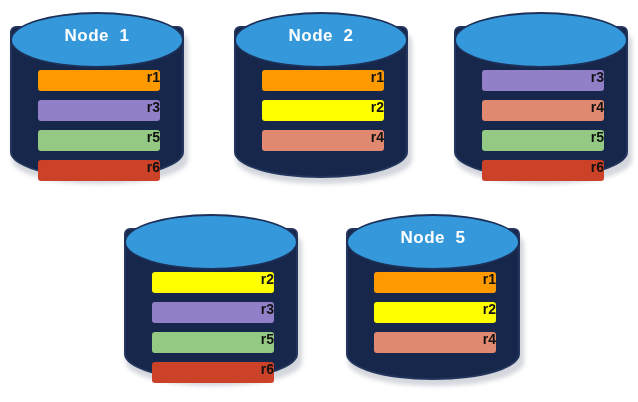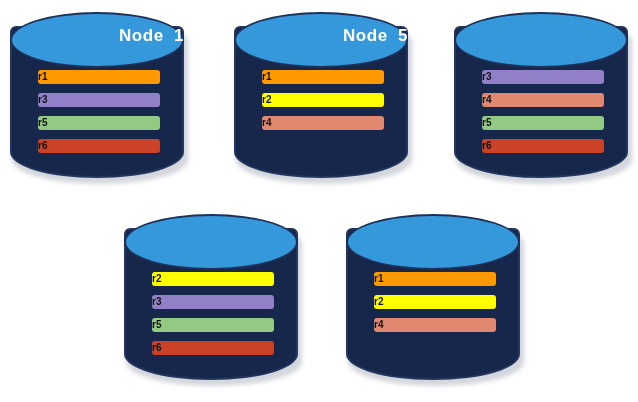--- a/index.html
+++ b/index.html
@@ -65,44 +65,44 @@
     background: #3498db;
     border: 2px solid #1d3058;
     border-radius: 50%;
   }
 
   .node-label {
     position: absolute;
     left: 2px;
     top: 14px;
     width: 174px;
-    text-align: right;
+    text-align: center;
     color: #ffffff;
     font-size: 17px;
     font-weight: bold;
     letter-spacing: 0.5px;
     white-space: pre;
   }
 
   
   .shard-stack {
     position: absolute;
     left: 30px;
     top: 58px;
     width: 122px;
   }
 
   .shard {
     position: relative;
-    height: 14px;
+    height: 21px;
     margin-bottom: 9px;
     border-radius: 3px;
-    text-align: left;
+    text-align: right;
     line-height: 14px;
-    font-size: 10px;
+    font-size: 14px;
     font-weight: bold;
     color: #111111;
   }
   .shard:last-child { margin-bottom: 0; }
 </style>
 </head>
 <body>
 
 <div id="diagram">
     <div class="node" style="left: 8px; top: 12px;">
@@ -114,21 +114,21 @@
         <div class="shard" style="background: rgb(255, 153, 0);">r1</div>
         <div class="shard" style="background: rgb(145, 128, 200);">r3</div>
         <div class="shard" style="background: rgb(147, 201, 131);">r5</div>
         <div class="shard" style="background: rgb(204, 66, 40);">r6</div>
       </div>
     </div>
     <div class="node" style="left: 232px; top: 12px;">
       <div class="cyl-shadow"></div>
       <div class="cyl-body"></div>
       <div class="cyl-top"></div>
-      <div class="node-label">Node  5</div>
+      <div class="node-label">Node  2</div>
       <div class="shard-stack">
         <div class="shard" style="background: rgb(255, 153, 0);">r1</div>
         <div class="shard" style="background: rgb(255, 255, 0);">r2</div>
         <div class="shard" style="background: rgb(224, 136, 112);">r4</div>
       </div>
     </div>
     <div class="node" style="left: 452px; top: 12px;">
       <div class="cyl-shadow"></div>
       <div class="cyl-body"></div>
       <div class="cyl-top"></div>
@@ -147,19 +147,20 @@
         <div class="shard" style="background: rgb(255, 255, 0);">r2</div>
         <div class="shard" style="background: rgb(145, 128, 200);">r3</div>
         <div class="shard" style="background: rgb(147, 201, 131);">r5</div>
         <div class="shard" style="background: rgb(204, 66, 40);">r6</div>
       </div>
     </div>
     <div class="node" style="left: 344px; top: 214px;">
       <div class="cyl-shadow"></div>
       <div class="cyl-body"></div>
       <div class="cyl-top"></div>
+      <div class="node-label">Node  5</div>
       <div class="shard-stack">
         <div class="shard" style="background: rgb(255, 153, 0);">r1</div>
         <div class="shard" style="background: rgb(255, 255, 0);">r2</div>
         <div class="shard" style="background: rgb(224, 136, 112);">r4</div>
       </div>
     </div>
   </div>
 
 </body></html>

